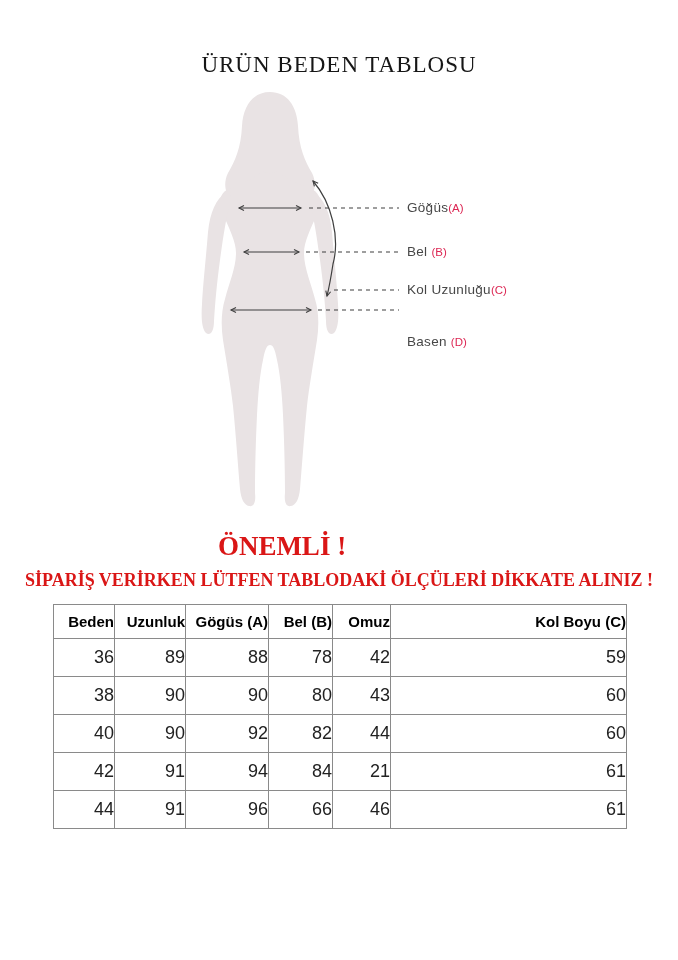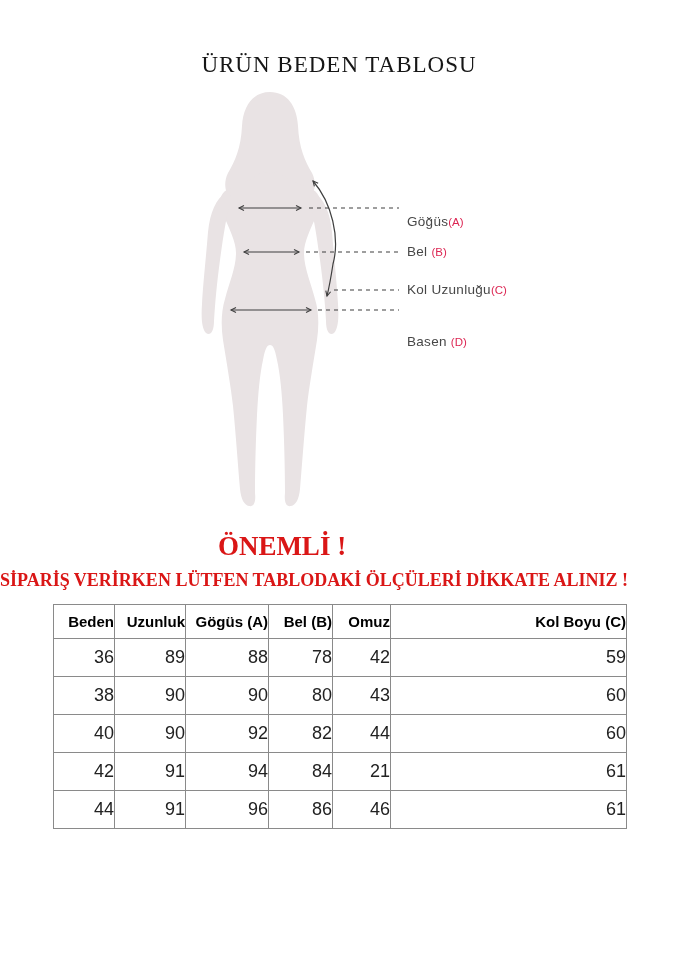--- a/index.html
+++ b/index.html
@@ -19,32 +19,32 @@
   }
   .figure-svg{position:absolute;top:0;left:0;}
   .fig-label{
     position:absolute;left:407px;
     font-size:13.5px;line-height:14px;color:#474747;
     letter-spacing:.3px;white-space:nowrap;
   }
   .fig-label .code{
     color:#dc2653;font-size:11.5px;letter-spacing:0;
   }
-  .lbl-chest{top:215px;}
+  .lbl-chest{top:201px;}
   .lbl-waist{top:245px;}
   .lbl-arm{top:283px;}
   .lbl-hip{top:303px;margin-top:32px;}
   .notice-heading{
     position:absolute;top:531px;left:0;width:564px;
     text-align:center;font-family:"Liberation Serif",serif;
     font-weight:bold;font-size:27px;color:#da1616;
   }
   .notice-sub{
     position:absolute;top:570px;left:0;width:678px;
-    text-align:left;font-family:"Liberation Serif",serif;
+    text-align:center;font-family:"Liberation Serif",serif;
     font-weight:bold;font-size:18px;color:#da1616;
   }
   table.size-table{
     position:absolute;left:53px;top:604px;
     width:574px;border-collapse:collapse;table-layout:fixed;
     border:1.5px solid #7d7d7d;
     background:#fff;
   }
   .size-table th,.size-table td{
     border:1px solid #8a8a8a;
@@ -190,20 +190,20 @@
         <td>91</td>
         <td>94</td>
         <td>84</td>
         <td>21</td>
         <td>61</td>
       </tr>
       <tr>
         <td>44</td>
         <td>91</td>
         <td>96</td>
-        <td>86</td>
+        <td>66</td>
         <td>46</td>
         <td>61</td>
       </tr>
     </tbody>
   </table>
 
 </div>
 
 </body></html>

